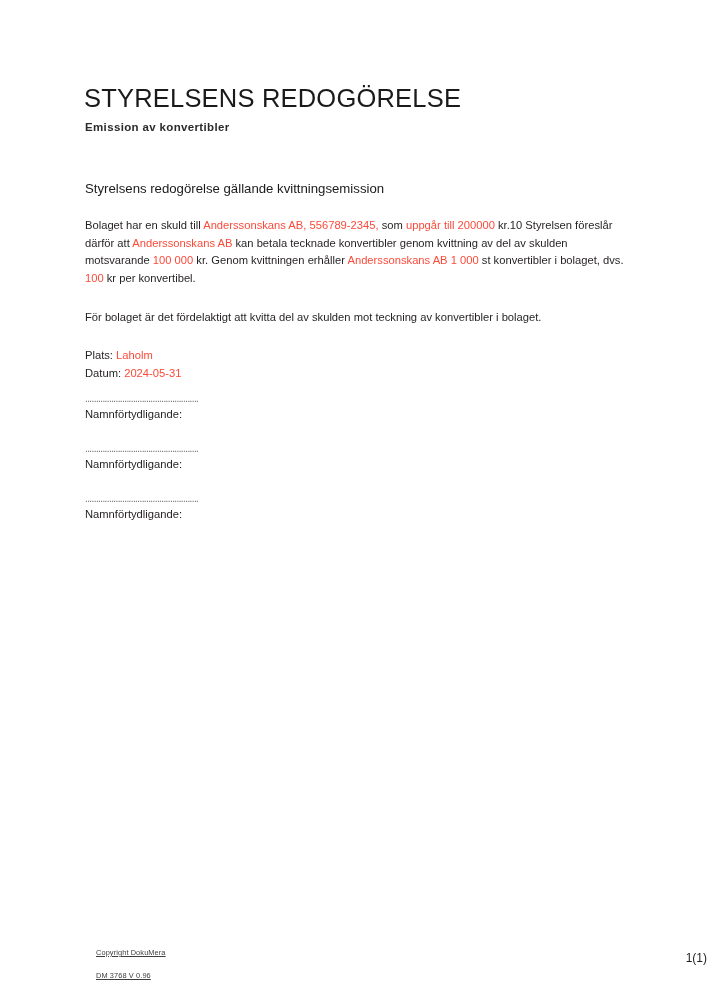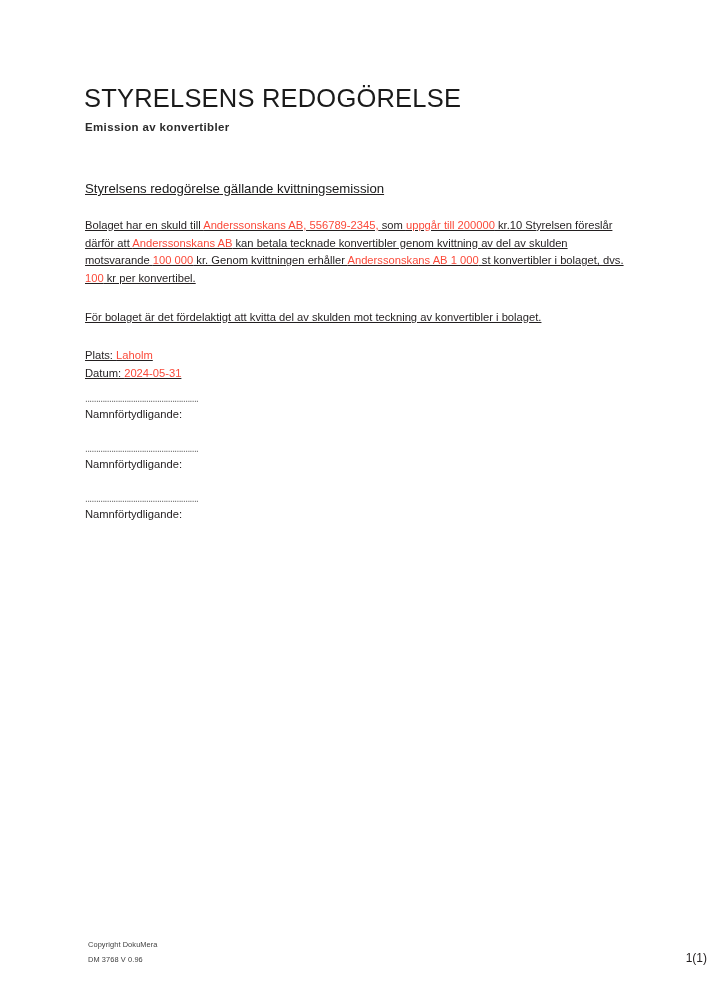--- a/index.html
+++ b/index.html
@@ -46,21 +46,20 @@
     white-space: nowrap;
     text-align: right;
   }
 
   
   .body-block {
     position: absolute;
     left: 85px;
     top: 180px;
     width: 540px;
-    text-decoration: underline;
   }
   .section-heading {
     font-size: 13.2px;
     font-weight: 400;
     color: #1a1a1a;
     line-height: 1.35;
     margin: 0 0 5px 0;
   }
   .party-line {
     font-size: 11.2px;
@@ -128,21 +127,21 @@
   }
   .footer-note {
     position: absolute;
     left: 84px;
     top: 935px;
     font-size: 7.4px;
     line-height: 1.5;
     color: #3d3d3d;
     letter-spacing: 0.1px;
   }
-  .footer-note div { margin: 4px; }
+  .footer-note div { margin: 12px; text-decoration: underline; }
 </style>
 </head>
 <body>
 
 <div class="page">
 
   <div class="doc-title">STYRELSENS REDOGÖRELSE</div>
   <div class="doc-subtitle">Emission av konvertibler</div>
 
   <div class="body-block">

